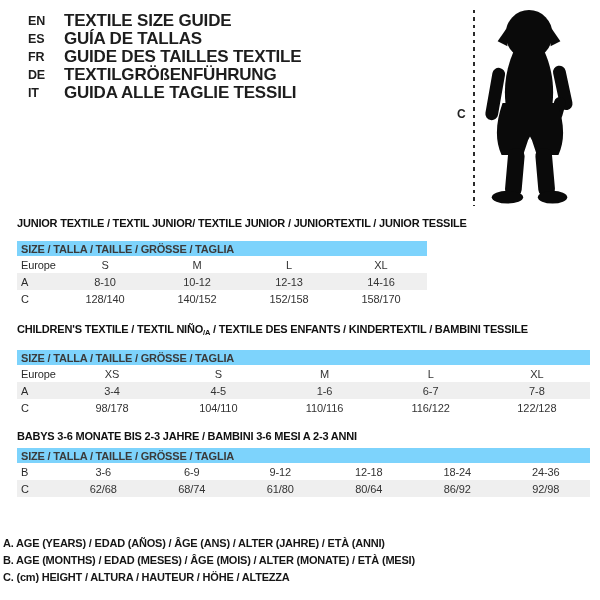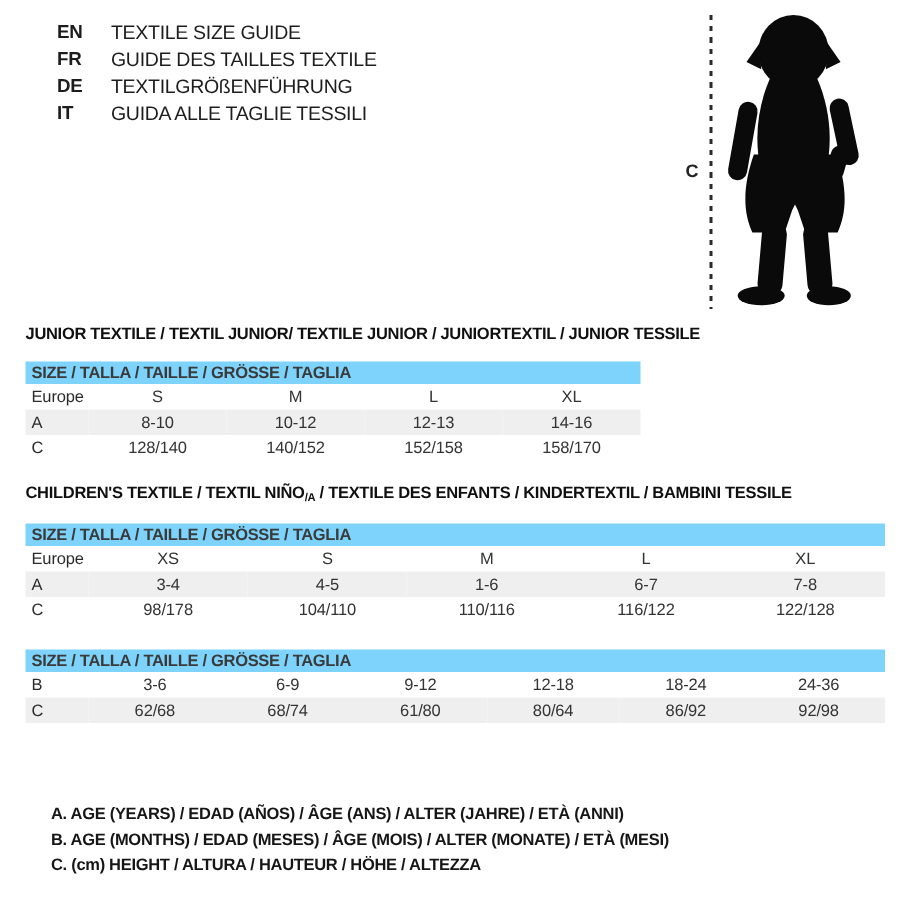--- a/index.html
+++ b/index.html
@@ -1,24 +1,24 @@
 <!DOCTYPE html>
 <html><head>
 <meta charset="utf-8">
 <style>
   html,body{margin:0;padding:0;background:#ffffff;}
   body{width:600px;height:600px;overflow:hidden;
        font-family:"Liberation Sans","DejaVu Sans",sans-serif;color:#1d1d1d;}
   .canvas{position:relative;width:600px;height:600px;background:#fff;}
 
   
-  .lang-block{position:absolute;left:38px;top:12px;}
+  .lang-block{position:absolute;left:28px;top:12px;}
   .lang-row{display:flex;height:18px;align-items:center;}
   .lang-code{width:36px;font-weight:bold;font-size:12.5px;letter-spacing:-0.2px;}
-  .lang-title{font-weight:normal;font-size:13px;letter-spacing:-0.2px;white-space:nowrap;}
+  .lang-title{font-weight:bold;font-size:17px;letter-spacing:-0.2px;white-space:nowrap;}
 
   
   .meas-line{position:absolute;left:473px;top:10px;width:2px;height:196px;
              background:repeating-linear-gradient(to bottom,#2a2a2a 0 3.5px,transparent 3.5px 7.5px);}
   .meas-label{position:absolute;left:457px;top:107px;font-weight:bold;font-size:12px;color:#222;}
   .baby-svg{position:absolute;left:481px;top:7px;}
 
   
   .section{position:absolute;left:17px;}
   .sec-title{font-weight:bold;font-size:11px;letter-spacing:-0.2px;color:#101010;
@@ -35,33 +35,37 @@
   .t-wide{width:573px;}
   .size-table th{height:15px;background:#7dd3fc;font-weight:bold;font-size:11px;
                  letter-spacing:-0.2px;text-align:left;padding:0 0 0 4px;color:#3a3a3a;}
   .size-table td{height:17px;font-size:11px;color:#333;text-align:center;padding:0;
                  letter-spacing:-0.1px;}
   .size-table td.rlabel{text-align:left;padding-left:4px;color:#2b2b2b;}
   .size-table col.c-label{width:42px;}
   .size-table tbody tr:nth-child(even){background:#efefef;}
 
   
-  .footer{position:absolute;left:34px;top:537px;}
+  .footer{position:absolute;left:3px;top:537px;}
   .note{height:17px;font-weight:bold;font-size:11px;letter-spacing:-0.2px;
         color:#161616;white-space:nowrap;}
 </style>
 </head>
 <body>
 
 <div class="canvas">
 
   <div class="lang-block">
     <div class="lang-row">
       <span class="lang-code">EN</span>
       <span class="lang-title">TEXTILE SIZE GUIDE</span>
+    </div>
+    <div class="lang-row">
+      <span class="lang-code">ES</span>
+      <span class="lang-title">GUÍA DE TALLAS</span>
     </div>
     <div class="lang-row">
       <span class="lang-code">FR</span>
       <span class="lang-title">GUIDE DES TAILLES TEXTILE</span>
     </div>
     <div class="lang-row">
       <span class="lang-code">DE</span>
       <span class="lang-title">TEXTILGRÖßENFÜHRUNG</span>
     </div>
     <div class="lang-row">
@@ -171,20 +175,21 @@
           <td>110/116</td>
           <td>116/122</td>
           <td>122/128</td>
         </tr>
       </tbody>
     </table>
   </div>
 
   <div class="section" id="section-babies">
     <div class="sec-title">
+      <div>BABYS 3-6 MONATE BIS 2-3 JAHRE / BAMBINI 3-6 MESI A 2-3 ANNI</div>
     </div>
     <table class="size-table t-wide">
       <colgroup>
           <col class="c-label">
           <col>
           <col>
           <col>
           <col>
           <col>
           <col>

